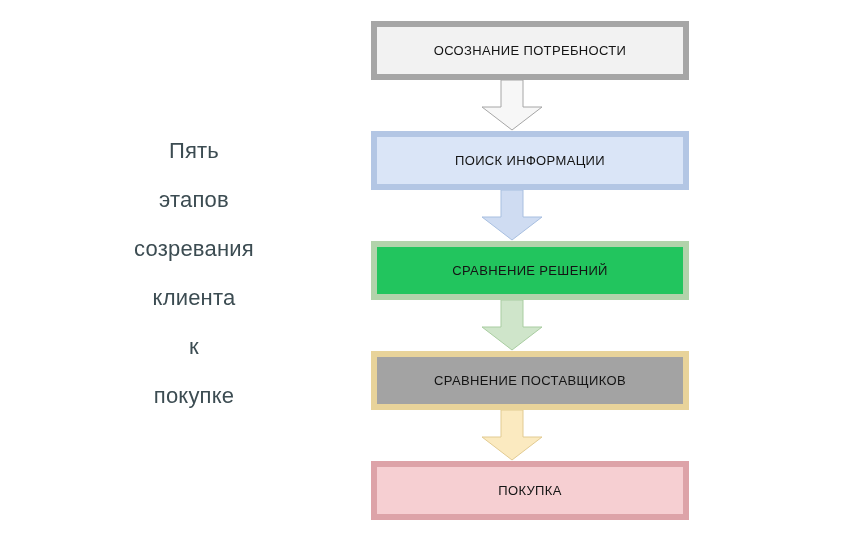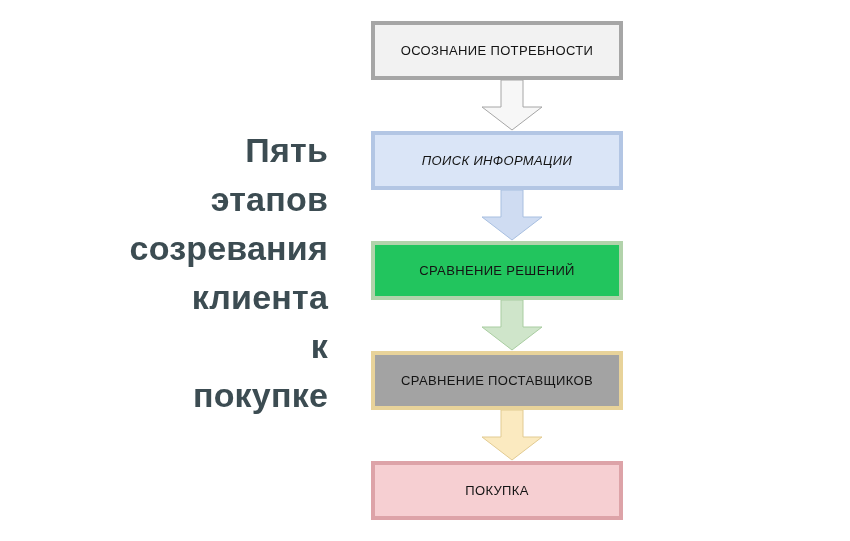--- a/index.html
+++ b/index.html
@@ -22,54 +22,54 @@
     width: 850px;
     height: 541px;
   }
 
   
   #title-block {
     position: absolute;
     left: 60px;
     top: 126px;
     width: 268px;
-    text-align: right;
+    text-align: center;
     color: #3c4c52;
-    font-size: 34px;
+    font-size: 22px;
     line-height: 49px;
-    font-weight: bold;
+    font-weight: normal;
     letter-spacing: 0.2px;
     white-space: pre-line;
     font-family: "Liberation Sans", sans-serif;
   }
 
   
   #flow {
     position: absolute;
     left: 371px;
     top: 21px;
     width: 281px;
     height: 500px;
   }
 
   .stage-box {
     position: absolute;
     left: 0;
-    width: 252px;
+    width: 318px;
     height: 59px;
     box-sizing: border-box;
     display: flex;
     align-items: center;
     justify-content: center;
     font-size: 13px;
     letter-spacing: 0.35px;
     color: #141414;
     text-transform: uppercase;
     font-family: "Liberation Sans", sans-serif;
-    border: 4px solid #701a75;
+    border: 6px solid #701a75;
     text-align: center;
   }
 
   .arrow-wrap {
     position: absolute;
     left: 110px;
     width: 62px;
     height: 51px;
   }
   .arrow-wrap svg {
@@ -95,21 +95,21 @@
     <div class="stage-box" style="top:0px; background:#f2f2f2; border-color:#a6a6a6;">
       <span>ОСОЗНАНИЕ ПОТРЕБНОСТИ</span>
     </div>
 
     <div class="arrow-wrap" style="top:59px;">
       <svg viewBox="0 0 62 51" xmlns="http://www.w3.org/2000/svg">
         <polygon points="20,0 42,0 42,27 61,27 31,50 1,27 20,27" fill="#f7f7f7" stroke="#a6a6a6" stroke-width="1"></polygon>
       </svg>
     </div>
 
-    <div class="stage-box" style="top:110px; background:#dae5f7; border-color:#b3c6e4;font-style:italic;">
+    <div class="stage-box" style="top:110px; background:#dae5f7; border-color:#b3c6e4;">
       <span>ПОИСК ИНФОРМАЦИИ</span>
     </div>
 
     <div class="arrow-wrap" style="top:169px;">
       <svg viewBox="0 0 62 51" xmlns="http://www.w3.org/2000/svg">
         <polygon points="20,0 42,0 42,27 61,27 31,50 1,27 20,27" fill="#cfdcf2" stroke="#a8bfe0" stroke-width="1"></polygon>
       </svg>
     </div>
 
     <div class="stage-box" style="top:220px; background:#22c55e; border-color:#b2d3ab;">

